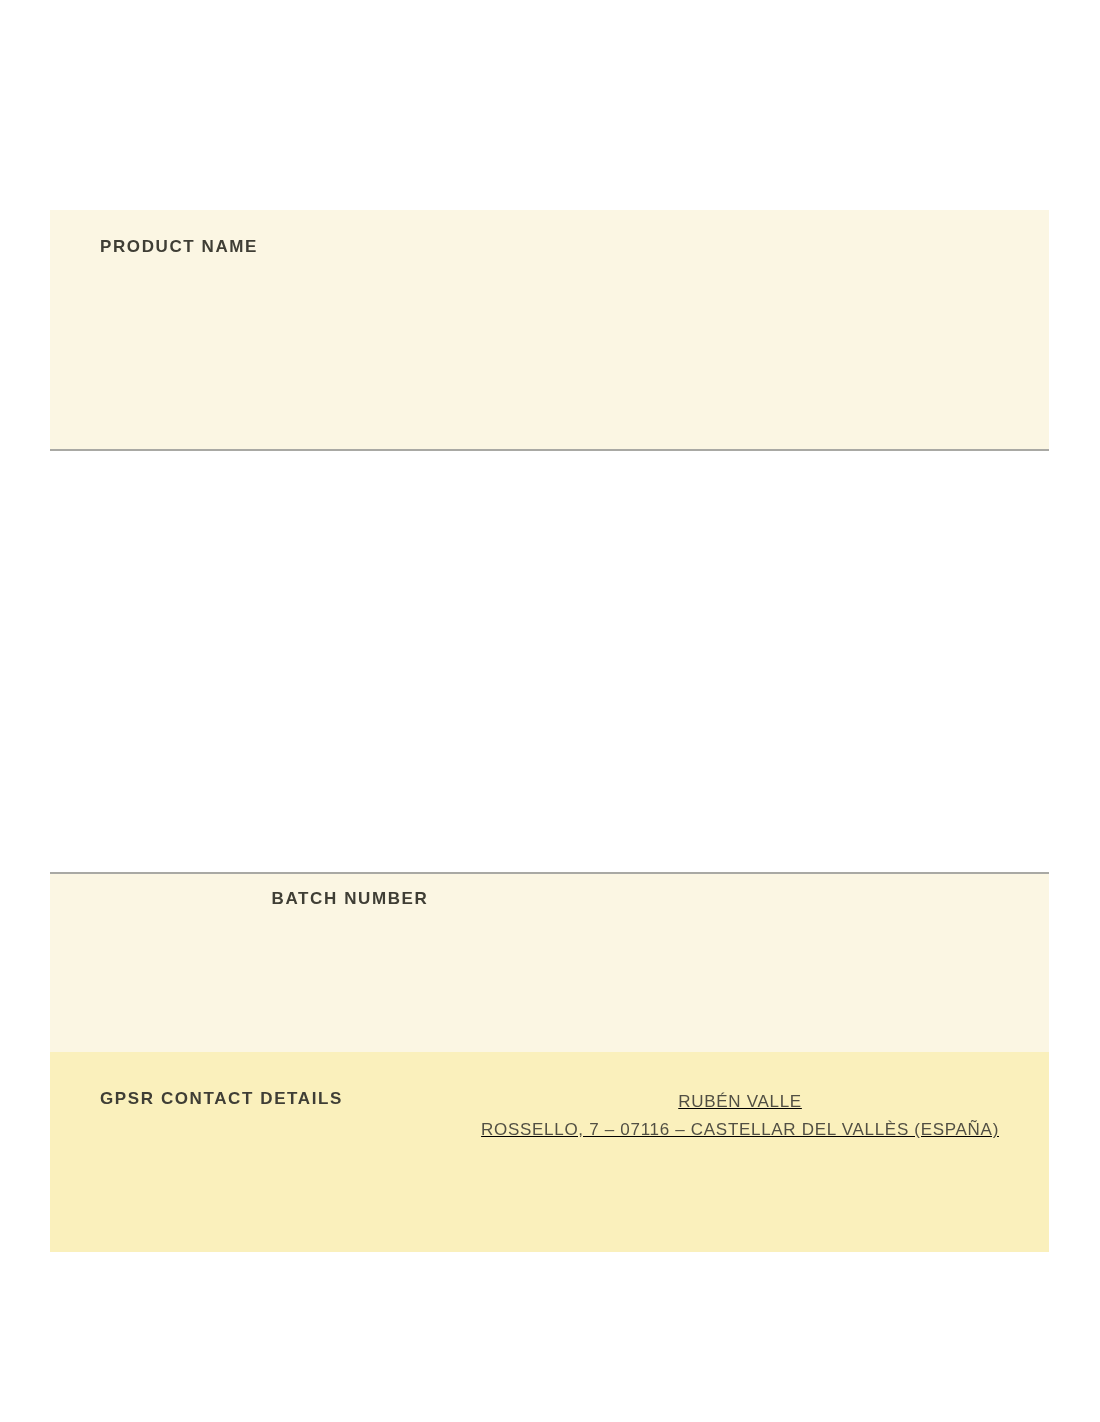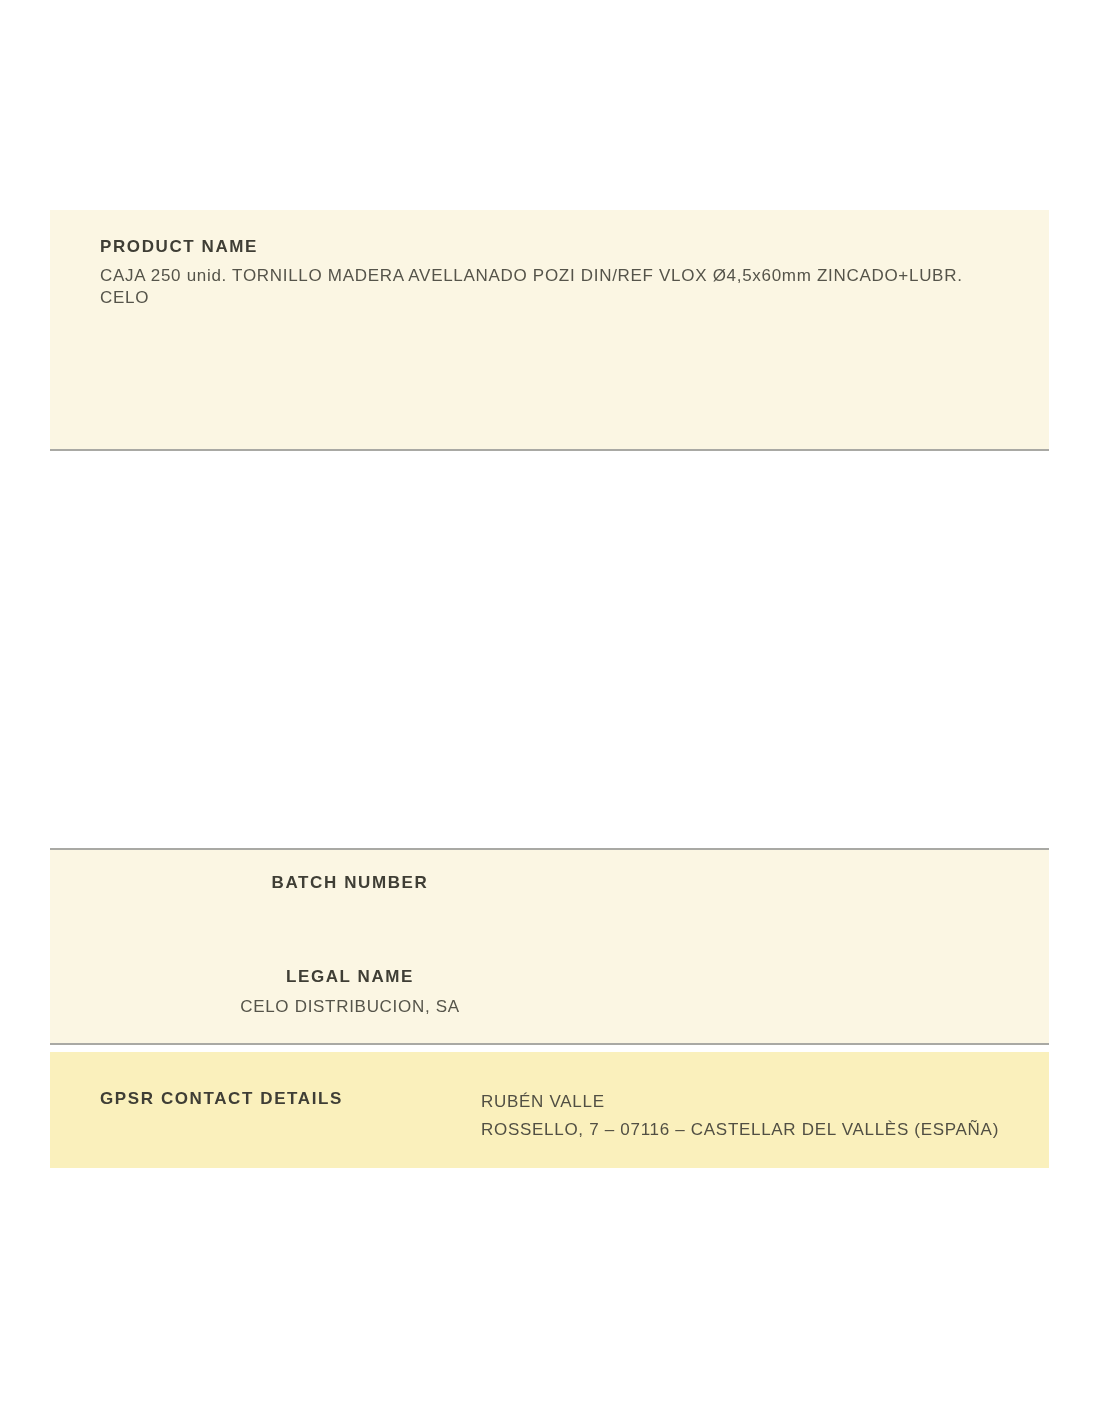--- a/index.html
+++ b/index.html
@@ -17,29 +17,29 @@
     width: 999px;
     background: #FBF6E3;
   }
   #product-panel {
     top: 210px;
     height: 241px;
     border-bottom: 2px solid #A9A9A4;
     padding: 26px 50px 0 50px;
   }
   #batch-panel {
-    top: 848px;
+    top: 872px;
     height: 197px;
     border-top: 2px solid #A9A9A4;
     border-bottom: 2px solid #A9A9A4;
-    padding: 22px 0 0 50px;
+    padding: 14px 0 0 50px;
   }
   #gpsr-panel {
     top: 1052px;
-    height: 116px;
+    height: 200px;
     background: #FAF0BC;
     padding: 36px 50px 0 50px;
     display: flex;
     justify-content: space-between;
     align-items: flex-start;
   }
   .field-label {
     font-size: 17px;
     font-weight: 700;
     letter-spacing: 1.6px;
@@ -57,50 +57,46 @@
   #product-panel .ean-block { margin-top: 40px; }
   .batch-row {
     display: flex;
     text-align: center;
   }
   .batch-col-left  { width: 500px; }
   .batch-col-right { width: 300px; }
   .batch-row.second { margin-top: 64px; }
   .batch-row .field-value { margin-top: 8px; }
   .contact-block {
-    text-align: left;
+    text-align: center;
+    text-decoration: underline;
   }
   .contact-line {
     font-size: 17px;
     font-weight: 400;
     letter-spacing: 0.7px;
     color: #514F43;
     line-height: 28px;
   }
 </style>
 </head>
 <body>
 
 <div class="panel" id="product-panel">
   <div class="field-label">PRODUCT NAME</div>
-  <div class="field-value">CAJA 250 unid. TORNILLO MADERA AVELLANADO POZI DIN/REF VLOX Ø4,5x60mm ZINCADO+LUBR. CELO</div>
 </div>
 
 <div class="panel" id="batch-panel">
   <div class="batch-row first">
     <div class="batch-col-left">
       <div class="field-label">BATCH NUMBER</div>
       <div class="field-value"></div>
     </div>
   </div>
   <div class="batch-row second">
-    <div class="batch-col-left">
-      <div class="field-label">LEGAL NAME</div>
-      <div class="field-value">CELO DISTRIBUCION, SA</div>
-    </div>
   </div>
 </div>
 
 <div class="panel" id="gpsr-panel">
   <div class="field-label">GPSR CONTACT DETAILS</div>
   <div class="contact-block">
     <div class="contact-line">RUBÉN VALLE</div>
     <div class="contact-line">ROSSELLO, 7 – 07116 – CASTELLAR DEL VALLÈS (ESPAÑA)</div>
   </div>
 </div>

